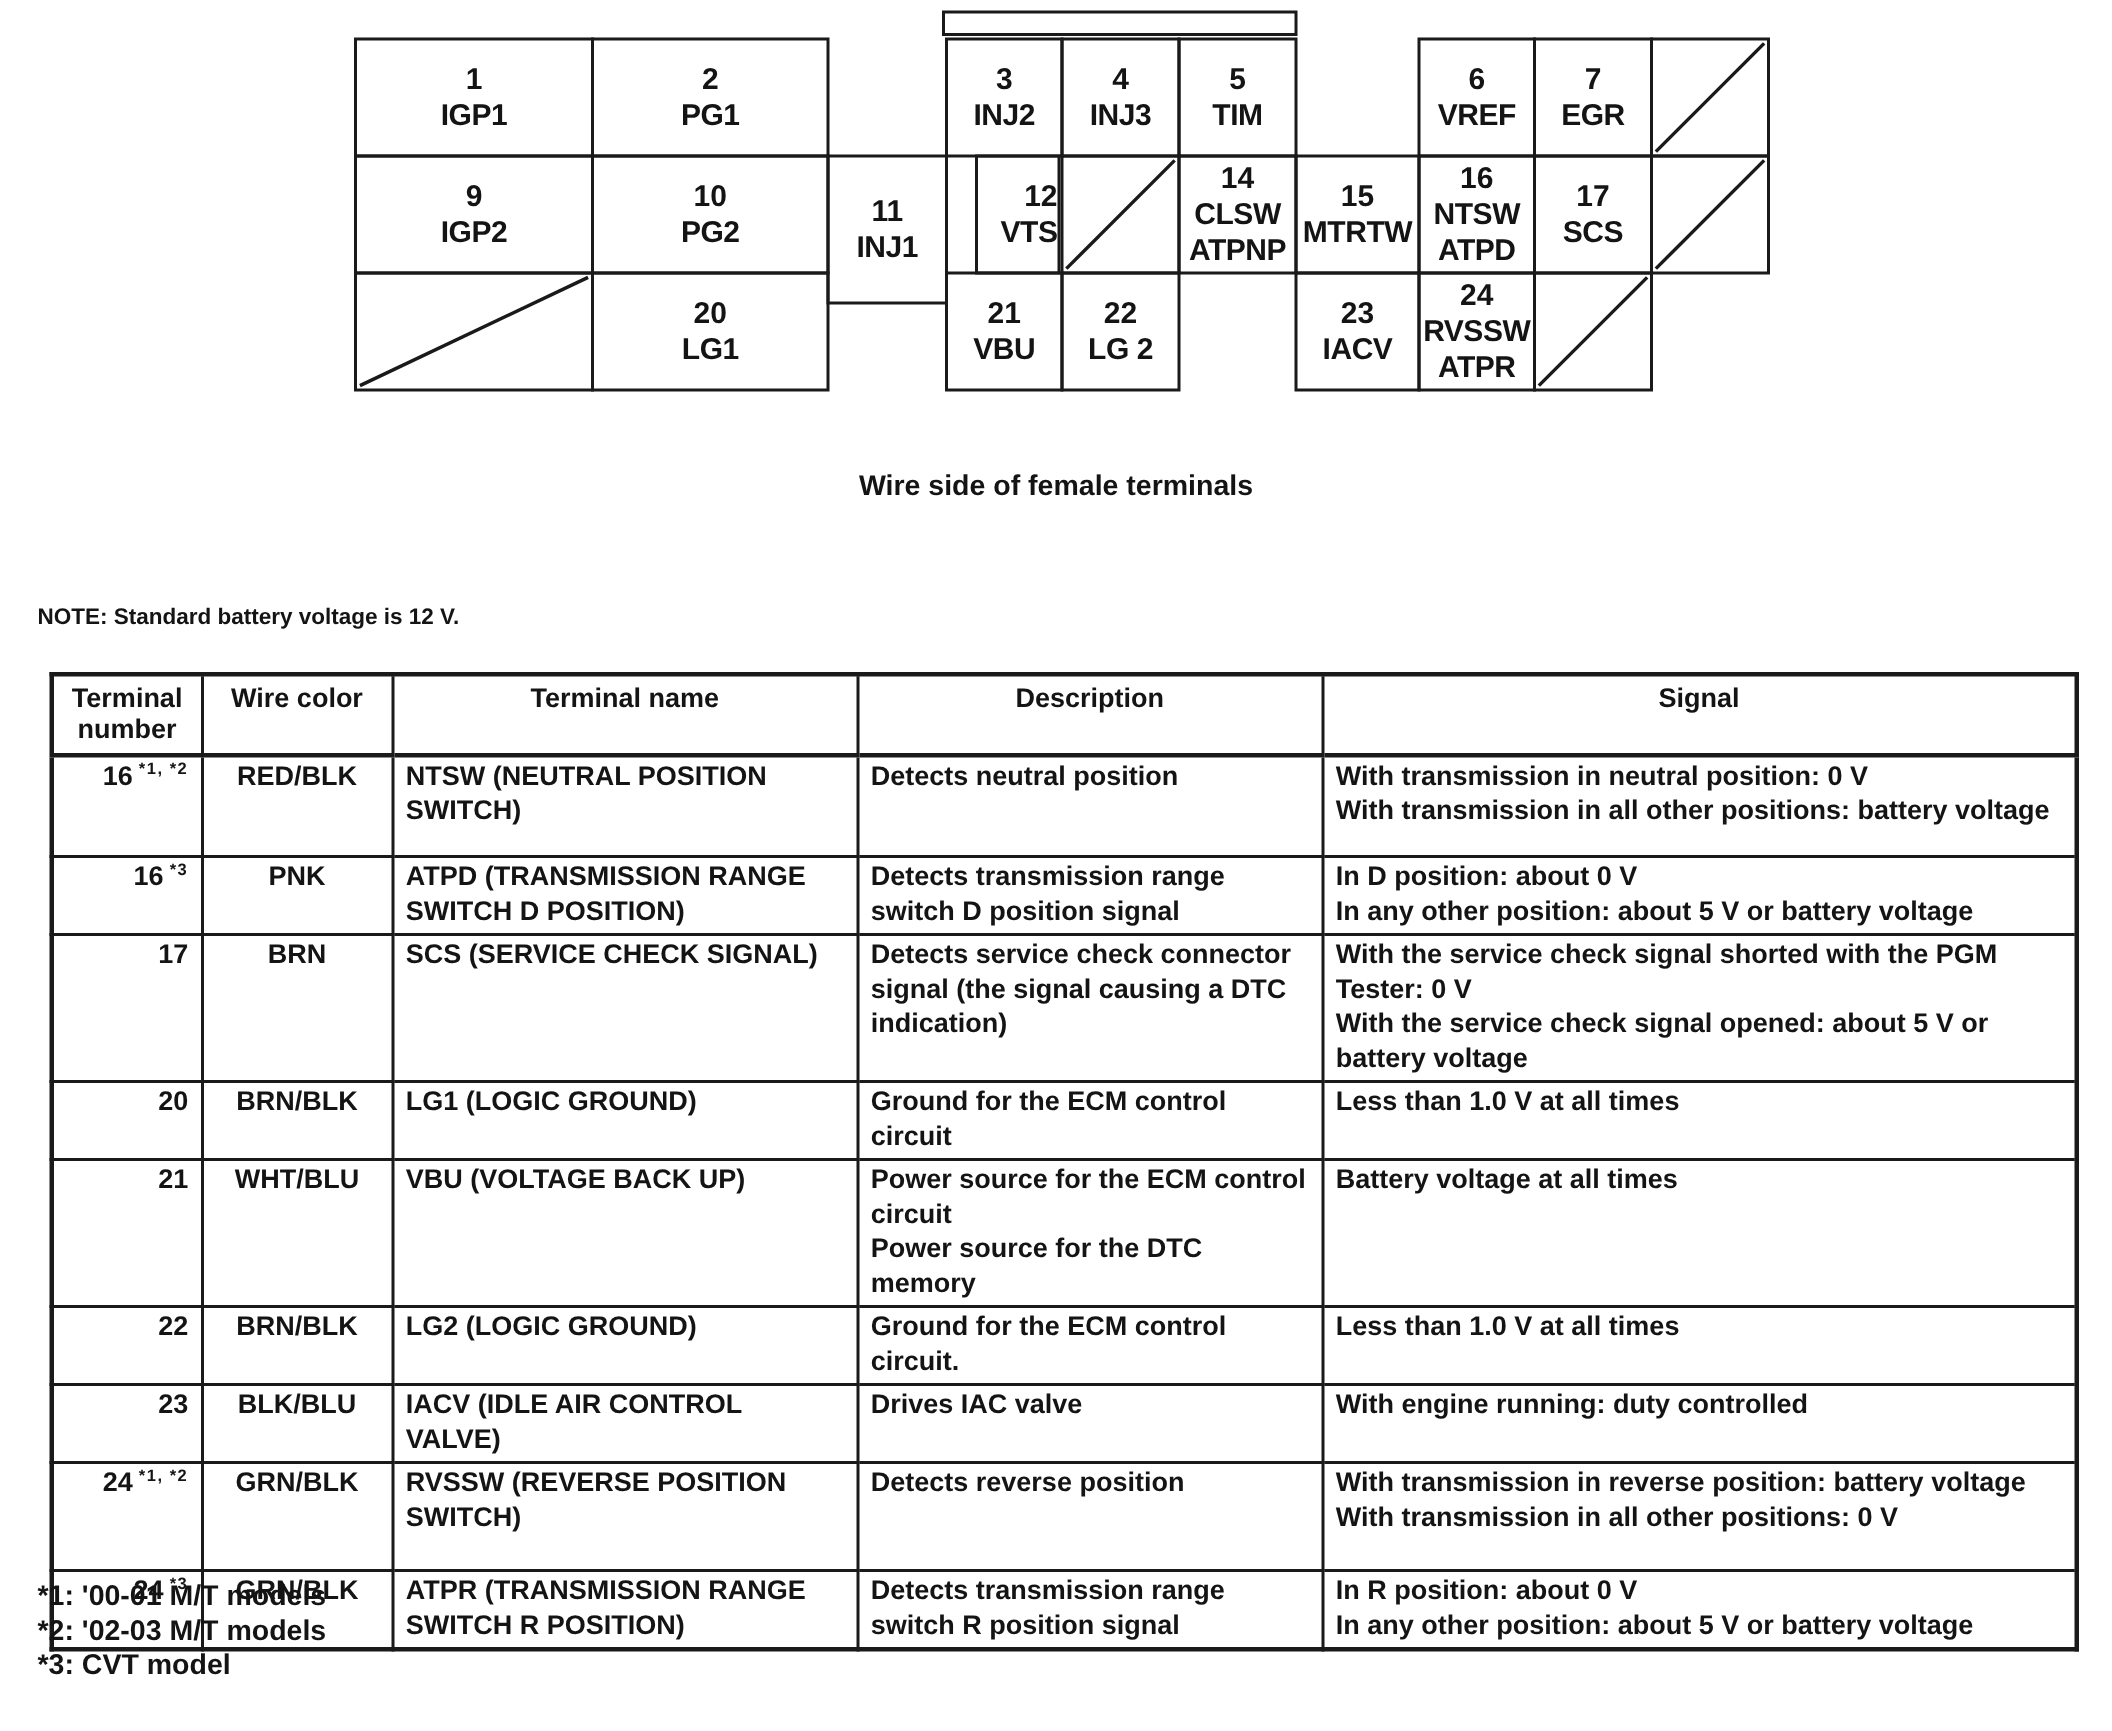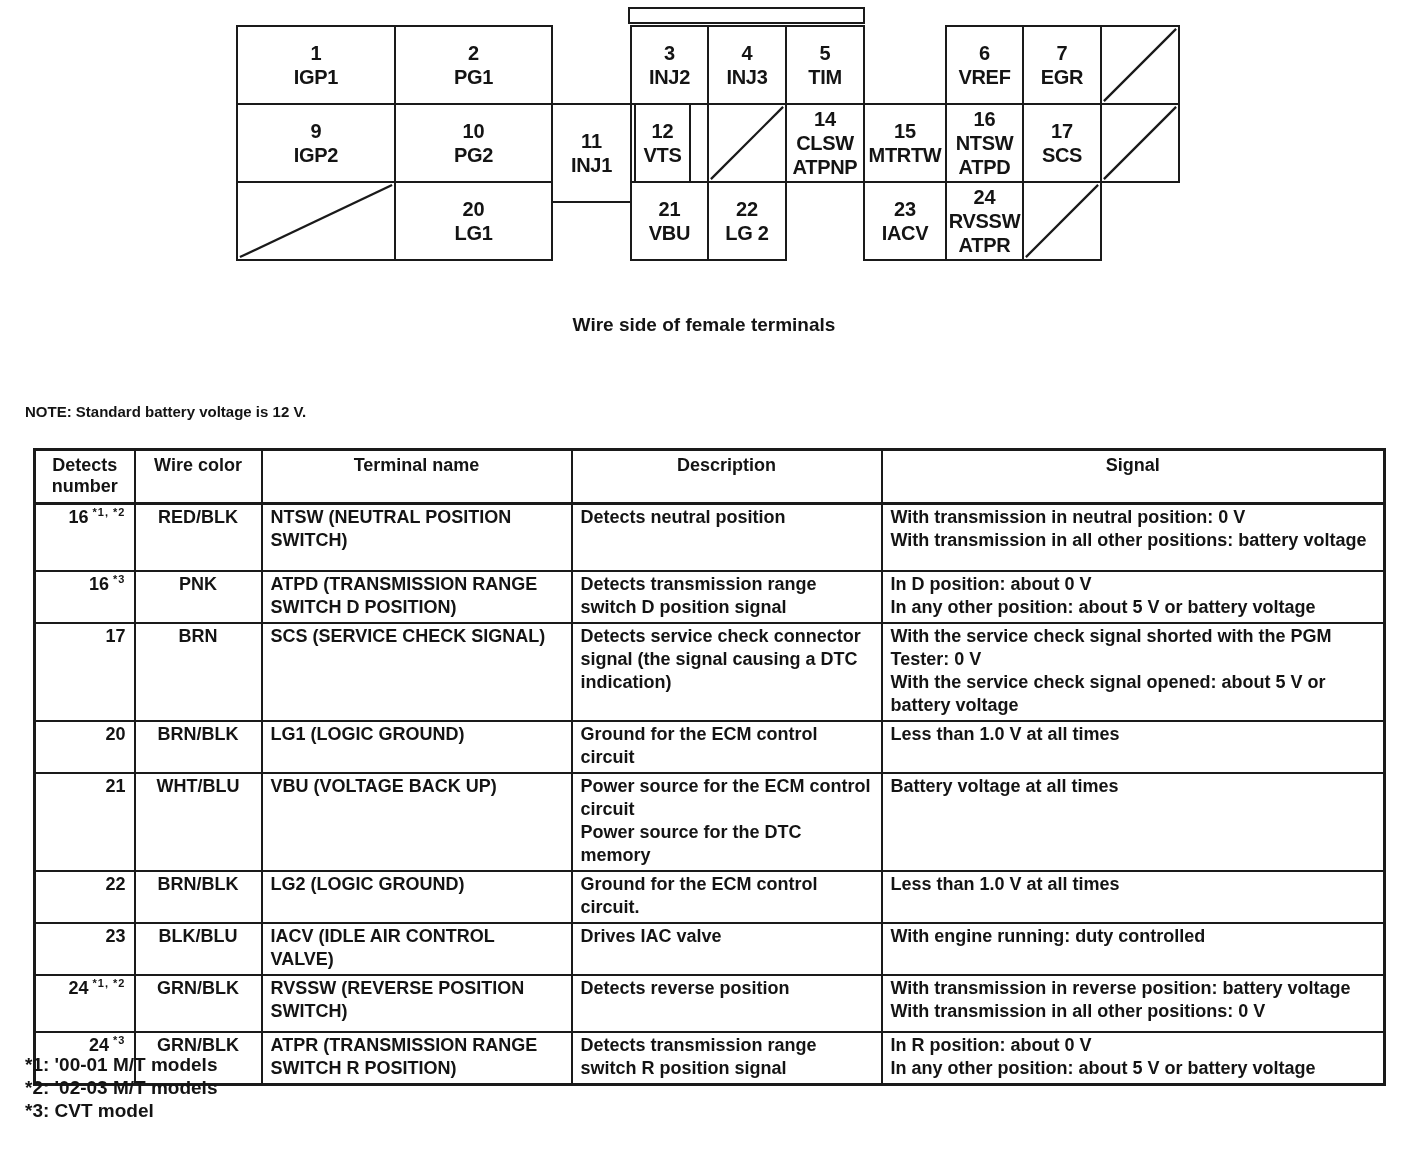--- a/index.html
+++ b/index.html
@@ -92,21 +92,21 @@
         <div class="pin-name">IGP2</div>
       </div>
       <div class="pin-cell" style="left: 158px; top: 96px; width: 159px; height: 80px; text-align: right;">
         <div class="pin-num">10</div>
         <div class="pin-name">PG2</div>
       </div>
       <div class="pin-cell" style="left: 315px; top: 96px; width: 81px; height: 100px;">
         <div class="pin-num">11</div>
         <div class="pin-name">INJ1</div>
       </div>
-      <div class="pin-cell" style="left: 398px; top: 96px; width: 57px; height: 80px;">
+      <div class="pin-cell" style="left: 414px; top: 96px; width: 57px; height: 80px; align-items: flex-end;">
         <div class="pin-num">12</div>
         <div class="pin-name">VTS</div>
       </div>
       <div class="pin-cell blank" style="left: 471px; top: 96px; width: 80px; height: 80px;">
         <svg width="100%" height="100%" viewBox="0 0 80 80" preserveAspectRatio="none">
           <line x1="2" y1="78" x2="78" y2="2" stroke="#1a1a1a" stroke-width="2.4"></line>
         </svg>
       </div>
       <div class="pin-cell" style="left: 549px; top: 96px; width: 80px; height: 80px;">
         <div class="pin-num">14</div>
@@ -171,21 +171,21 @@
   <table class="terms">
     <colgroup>
       <col style="width:100px">
         <col style="width:127px">
         <col style="width:310px">
       <col style="width:310px">
         <col style="width:503px">
     </colgroup>
     <thead>
       <tr id="head-row">
-          <th>Detects number</th>
+          <th>Terminal number</th>
           <th>Wire color</th>
           <th>Terminal name</th>
           <th>Description</th>
           <th>Signal</th>
         </tr>
     </thead>
     <tbody id="tbody">
         <tr style="height: 67px;">
           <td class="c-term"><span>16</span><span class="sup">*1, *2</span></td>
           <td class="c-wire">RED/BLK</td>
@@ -260,21 +260,21 @@
           <td class="c-term"><span>23</span></td>
           <td class="c-wire">BLK/BLU</td>
           <td>IACV (IDLE AIR CONTROL VALVE)</td>
           <td>
             <div class="para">Drives IAC valve</div>
           </td>
           <td>
             <div class="para">With engine running: duty controlled</div>
           </td>
         </tr>
-        <tr style="height: 57px;">
+        <tr style="height: 72px;">
           <td class="c-term"><span>24</span><span class="sup">*1, *2</span></td>
           <td class="c-wire">GRN/BLK</td>
           <td>RVSSW (REVERSE POSITION SWITCH)</td>
           <td>
             <div class="para">Detects reverse position</div>
           </td>
           <td>
             <div class="para">With transmission in reverse position: battery voltage</div>
             <div class="para">With transmission in all other positions: 0 V</div>
           </td>

